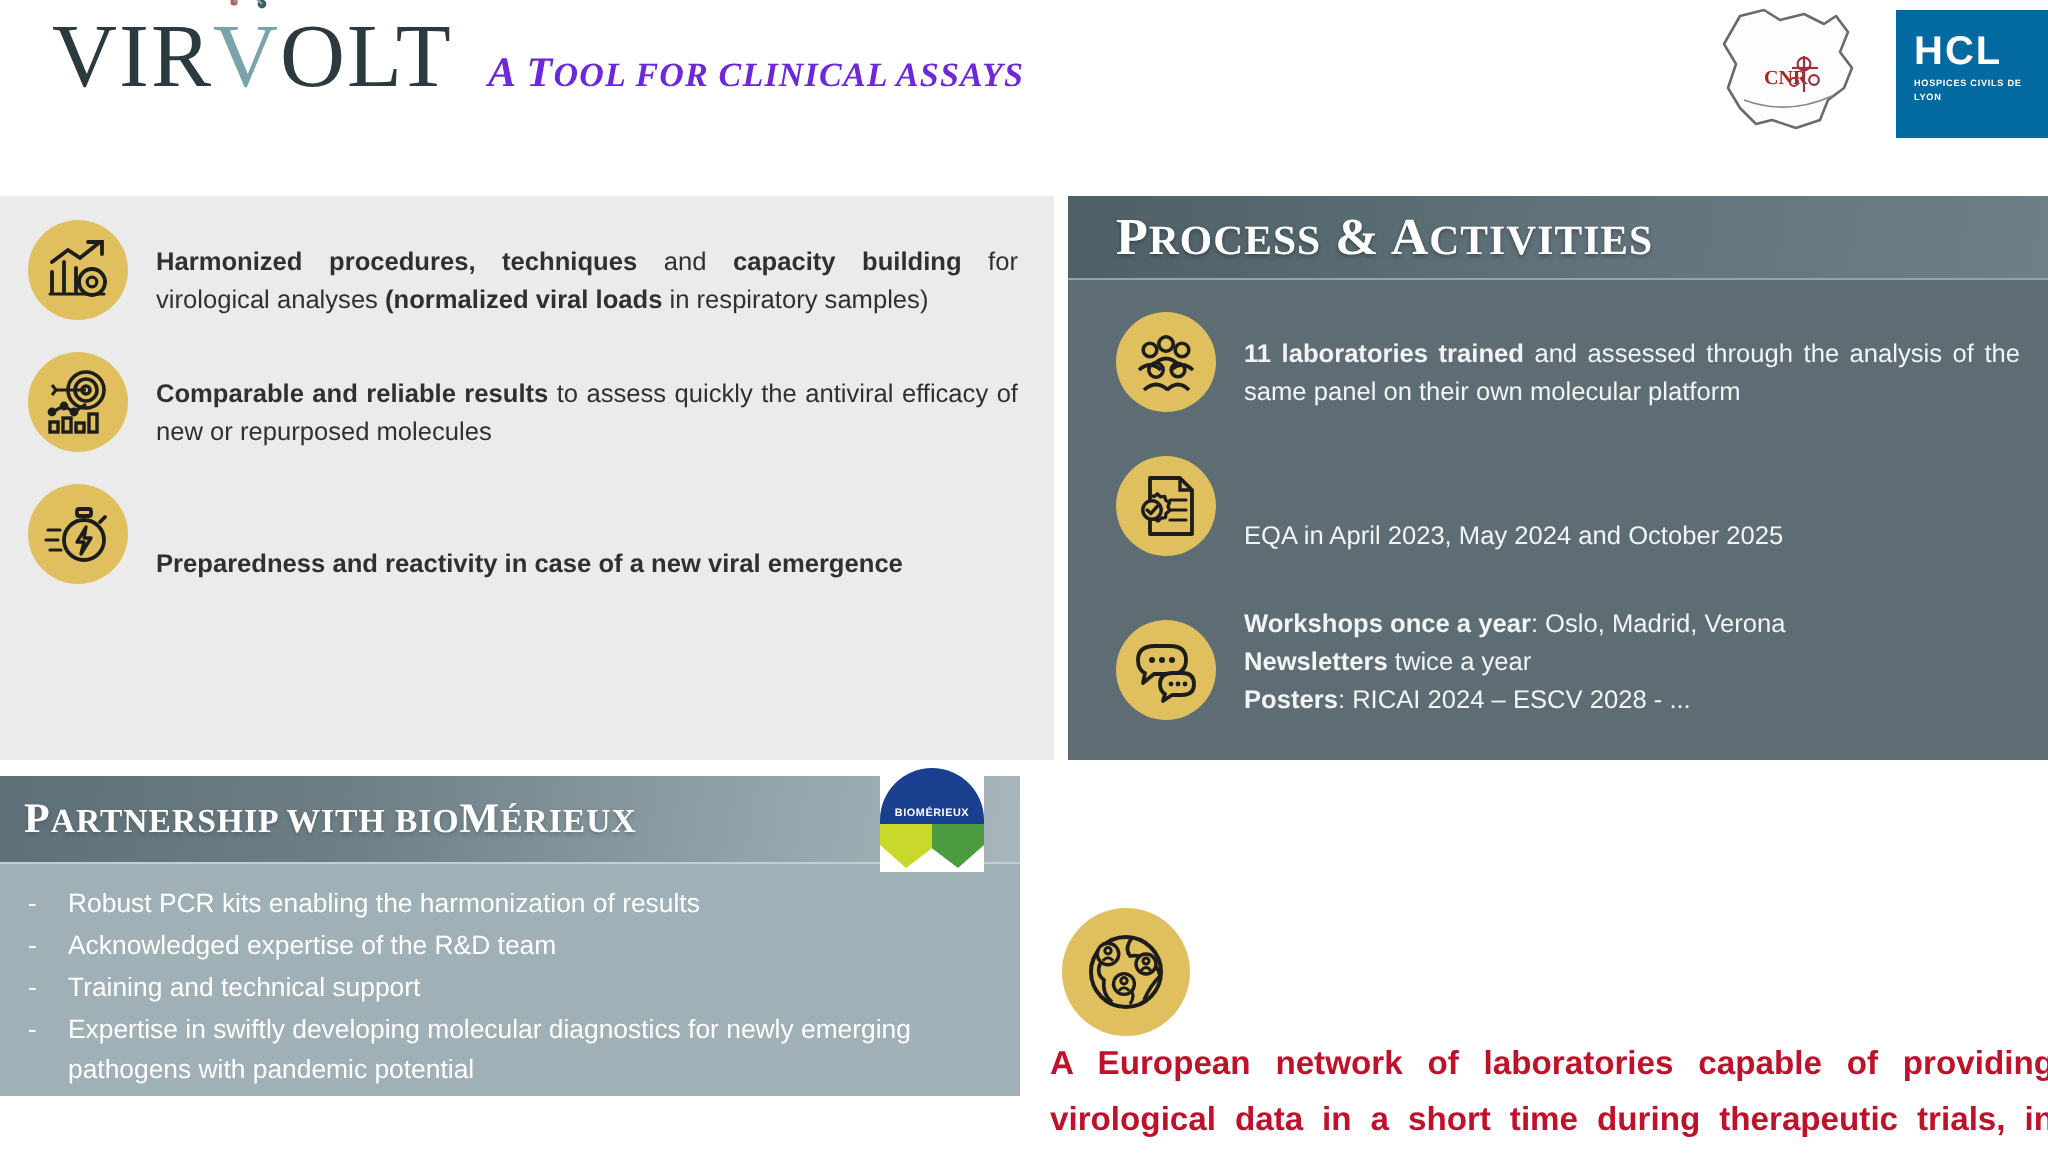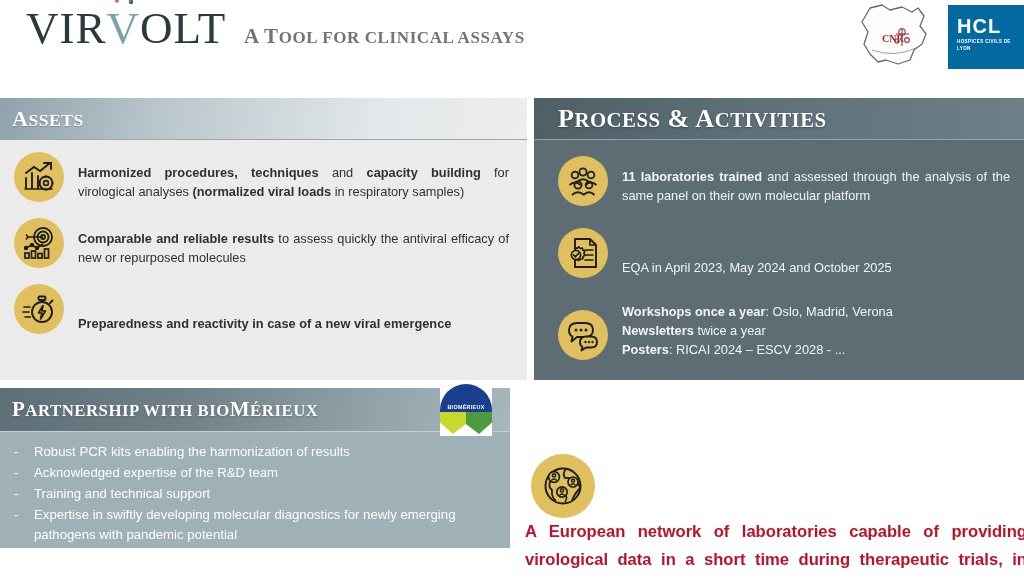--- a/index.html
+++ b/index.html
@@ -45,21 +45,22 @@
     left: 4px; top: -24px;
     width: 26px; height: 26px;
   }
   .tagline {
     position: absolute;
     left: 244px; top: 24px;
     font-family: "Liberation Serif", serif;
     font-size: 17px;
     font-weight: bold;
     letter-spacing: 0.6px;
-    color: #737373;
+    color: #6d28d9;
+    font-style: italic;
   }
   .tagline .cap { font-size: 21px; }
 
   .cnr-logo {
     position: absolute;
     left: 852px; top: 2px;
     width: 84px; height: 68px;
   }
   .hcl-logo {
     position: absolute;
@@ -306,23 +307,20 @@
     <path d="M20 48 Q42 56 64 46" stroke="#888" stroke-width="0.8" fill="none"></path>
   </svg>
 
   <div class="hcl-logo">
     <div class="hcl-main">HCL</div>
     <div class="hcl-sub">HOSPICES CIVILS DE LYON</div>
   </div>
 </div>
 
 <div class="assets-panel">
-  <div class="assets-head">
-    <span class="panel-title"><span>A</span><span class="sc">SSETS</span></span>
-  </div>
   <div class="assets-body">
 
     <div class="item">
       <span class="icon-circle">
         <svg viewBox="0 0 34 34">
           <g fill="none" stroke="#1d1d1b" stroke-width="1.9" stroke-linecap="round">
             <path d="M4 28 L4 18"></path>
               <path d="M10 28 L10 13"></path>
               <path d="M16 28 L16 16"></path>
             <path d="M3 29 L30 29" stroke-width="1.5"></path>

